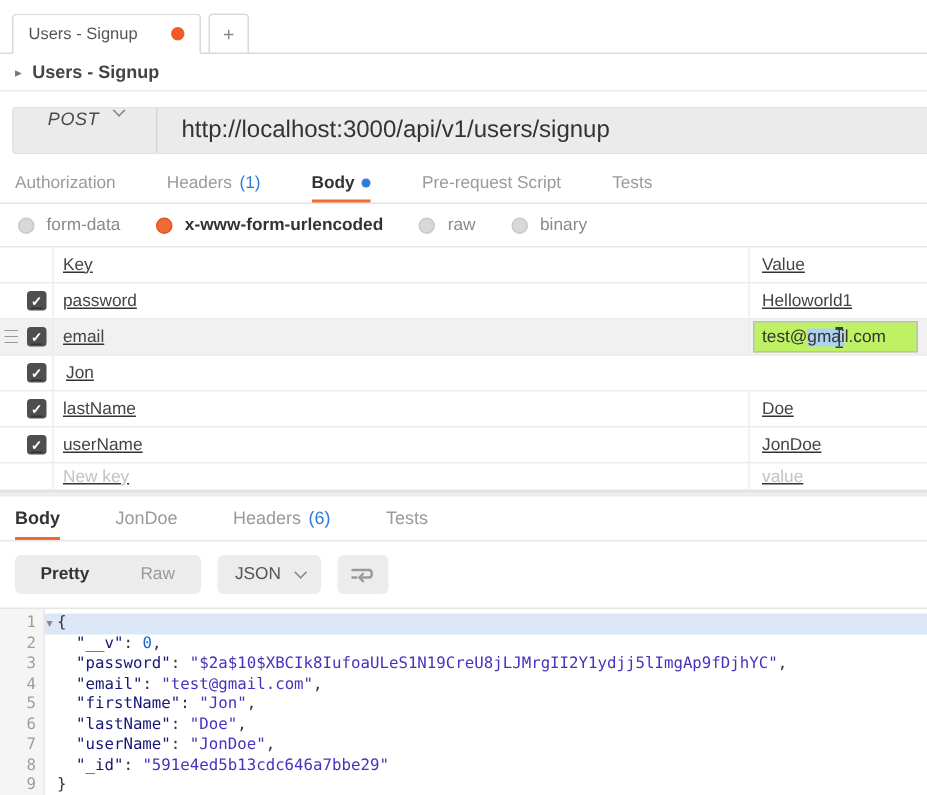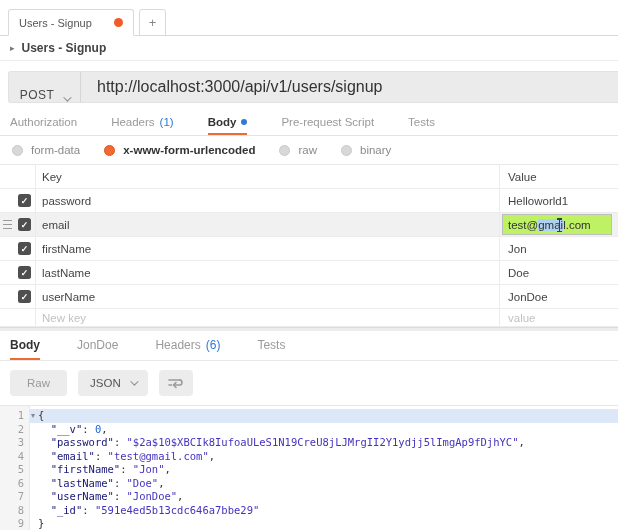--- a/index.html
+++ b/index.html
@@ -19,22 +19,22 @@
   
   .req-name-row { height:25px; display:flex; align-items:center; padding-left:10px; border-bottom:1px solid #ececec; }
   .collapse-caret { color:#777; font-size:9px; margin-right:7px; }
   .req-name { font-size:12px; font-weight:bold; color:#444; }
 
   .gap10 { height:10px; }
 
   
   .url-row { margin-left:8px; height:32px; background:#ebebeb; border:1px solid #e2e2e2; border-right:none;
              border-radius:3px 0 0 3px; display:flex; align-items:center; }
-  .method-box { width:72px; height:100%; display:flex; align-items:flex-end; justify-content:center; gap:9px;
-                border-right:1px solid #d5d5d5; font-size:12px; color:#4a4a4a; letter-spacing:0.4px; cursor:pointer; }
+  .method-box { width:96px; height:100%; display:flex; align-items:flex-start; justify-content:center; gap:9px;
+                border-right:1px solid #d5d5d5; font-size:12px; color:#4a4a4a; letter-spacing:0.4px; cursor:pointer;font-style:italic; }
   .chev { width:6px; height:6px; border-right:1.5px solid #888; border-bottom:1.5px solid #888; transform:rotate(45deg) translateY(-2px); }
   .url-text { padding-left:16px; font-size:16px; color:#333; }
 
   
   .req-tabs { margin-top:8px; height:25px; display:flex; padding-left:10px; border-bottom:1px solid #e3e3e3; }
   .rtab { display:flex; align-items:center; gap:5px; margin-right:34px; font-size:11.5px; color:#9a9a9a;
           border-bottom:2px solid transparent; cursor:pointer; }
   .rtab.active { color:#333; font-weight:bold; border-bottom-color:#f06b34; }
   .count-badge { color:#2f7bd6; }
   .dot-badge { width:6px; height:6px; border-radius:50%; background:#2f7bd6; display:none; }
@@ -42,21 +42,21 @@
 
   
   .mode-row { height:28px; display:flex; align-items:center; padding-left:12px; }
   .mode { display:flex; align-items:center; margin-right:24px; cursor:pointer; }
   .radio { width:11px; height:11px; border-radius:50%; background:#d8d8d8; border:1px solid #c9c9c9; margin-right:8px; }
   .mode.selected .radio { background:#f06b34; border-color:#e0551f; }
   .mode-label { font-size:11.5px; color:#8a8a8a; }
   .mode.selected .mode-label { color:#333; font-weight:bold; }
 
   
-  .kv-table { border-top:1px solid #e8e8e8; font-size:11.5px; }
+  .kv-table { border-top:1px solid #e8e8e8; font-size:11.5px;text-decoration:underline; }
   .kv-row { display:flex; height:24px; border-bottom:1px solid #ececec; align-items:stretch; position:relative; }
   .kv-row.header { color:#666; }
   .kv-row.editing { background:#f1f1f1; }
   .cell-drag { width:14px; display:flex; align-items:center; justify-content:center; }
   .drag-handle { width:9px; height:9px; display:none;
     background-image:repeating-linear-gradient(to bottom,#9a9a9a 0 1px,transparent 1px 4px); }
   .kv-row.editing .drag-handle { display:block; cursor:grab; }
   .cell-check { width:22px; border-right:1px solid #ececec; display:flex; align-items:center; justify-content:center; }
   .checkbox { width:13px; height:13px; background:#4f4f4f; border-radius:2.5px; color:#fff; font-size:9px; font-weight:bold;
               display:flex; align-items:center; justify-content:center; cursor:pointer; }
@@ -207,21 +207,20 @@
                 <span class="ib-bar"></span>
               </span>
             </div>
           </div>
   </div>
         <div class="kv-row">
     <div class="cell-drag"></div>
     <div class="cell-check">
             <span class="checkbox">✓</span>
           </div>
-    <div class="cell-key">firstName</div>
     <div class="cell-value">Jon</div>
   </div>
         <div class="kv-row">
     <div class="cell-drag"></div>
     <div class="cell-check">
             <span class="checkbox">✓</span>
           </div>
     <div class="cell-key">lastName</div>
     <div class="cell-value">Doe</div>
   </div>
@@ -259,20 +258,21 @@
 
   </div>
       <div class="rtab">
     <span class="rtab-label">Tests</span>
 
   </div>
     </div>
 
   <div class="resp-toolbar">
     <div class="seg" id="view-seg">
+        <div class="seg-item active">Pretty</div>
         <div class="seg-item">Raw</div>
       </div>
     <div class="lang-select">
       <span>JSON</span>
       <span class="chev"></span>
     </div>
     <div class="icon-btn">
       <svg width="16" height="12" viewBox="0 0 16 12">
         <path d="M1 3 H12" stroke="#9a9a9a" stroke-width="1.6" fill="none" stroke-linecap="round"></path>
         <path d="M12 3 C14.5 3 14.5 8 12 8 H6" stroke="#9a9a9a" stroke-width="1.6" fill="none" stroke-linecap="round"></path>

